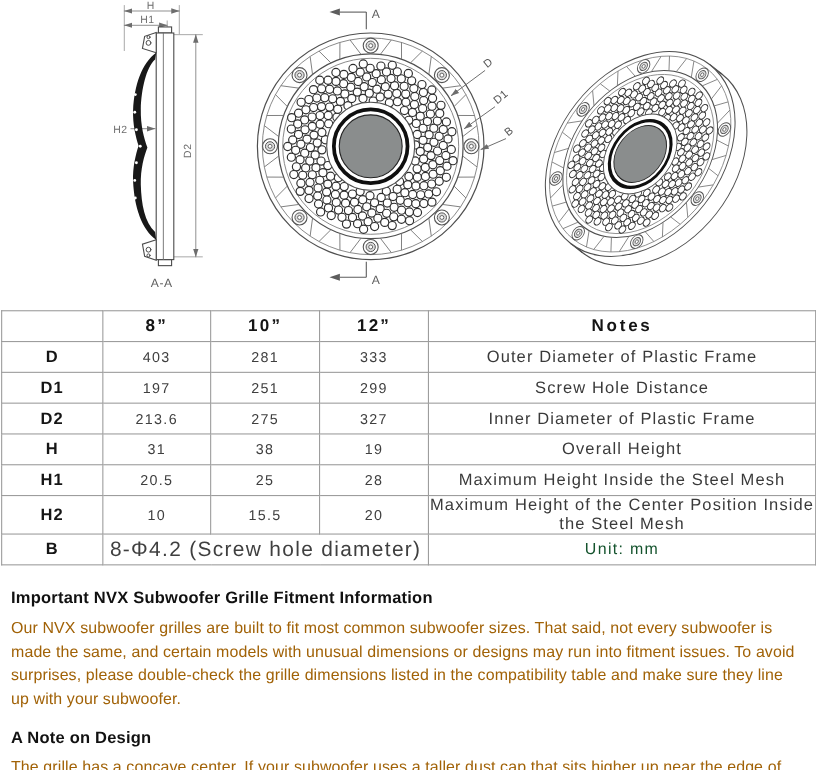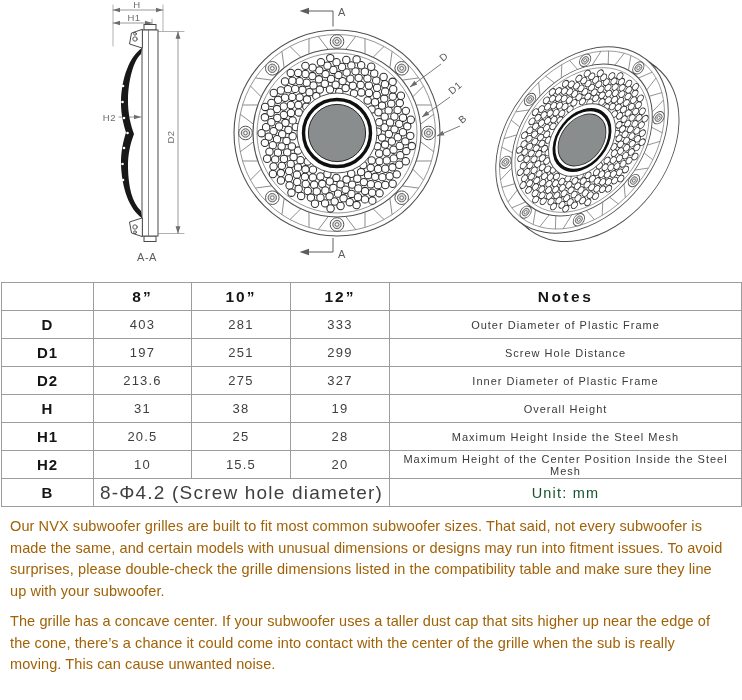--- a/index.html
+++ b/index.html
@@ -7,21 +7,21 @@
   .page{width:742px;height:700px;position:relative;background:#fff;}
   svg.drawing{display:block;width:742px;height:282px;}
 
   
   table.spec{border-collapse:collapse;width:740px;margin:0 1px;table-layout:fixed;}
   table.spec td,table.spec th{border:1px solid #9d9d9d;text-align:center;vertical-align:middle;height:27px;padding:0;}
   th.size{font-size:15.5px;font-weight:bold;color:#151515;letter-spacing:2px;}
   th.notes-h{font-size:15.5px;font-weight:bold;color:#151515;letter-spacing:2.5px;margin-top:42px;}
   td.rlabel{font-size:15px;font-weight:bold;color:#151515;letter-spacing:1px;}
   td.val{font-size:13px;color:#3f3f3f;letter-spacing:1.2px;}
-  td.note{font-size:11px;color:#3a3a3a;letter-spacing:1px;}
+  td.note{font-size:15px;color:#3a3a3a;letter-spacing:1px;}
   td.merged{font-size:19px;color:#3f3f3f;letter-spacing:1.2px;}
   td.unit{font-size:14.5px;color:#14532d;letter-spacing:1.2px;}
 
   
   .text{padding:0 12px 0 10px;}
   .text h3{margin:21px 0 0 0;font-size:15px;font-weight:bold;color:#111;letter-spacing:.2px;}
   .text h3.second{margin-top:15px;}
   .text p{margin:9px 0 0 0;font-size:14.5px;line-height:21.5px;color:#a16207;letter-spacing:.1px;}
 
   
@@ -768,16 +768,18 @@
     </tr>
     <tr>
       <td class="rlabel">B</td>
       <td class="merged" colspan="3">8-Φ4.2 (Screw hole diameter)</td>
       <td class="unit">Unit: mm</td>
     </tr>
   </tbody>
     </table>
 
   <div class="text">
+    <h3>Important NVX Subwoofer Grille Fitment Information</h3>
     <p>Our NVX subwoofer grilles are built to fit most common subwoofer sizes. That said, not every subwoofer is made the same, and certain models with unusual dimensions or designs may run into fitment issues. To avoid surprises, please double-check the grille dimensions listed in the compatibility table and make sure they line up with your subwoofer.</p>
+    <h3 class="second">A Note on Design</h3>
     <p>The grille has a concave center. If your subwoofer uses a taller dust cap that sits higher up near the edge of the cone, there’s a chance it could come into contact with the center of the grille when the sub is really moving. This can cause unwanted noise.</p>
   </div>
 </div>
 
 </body></html>

